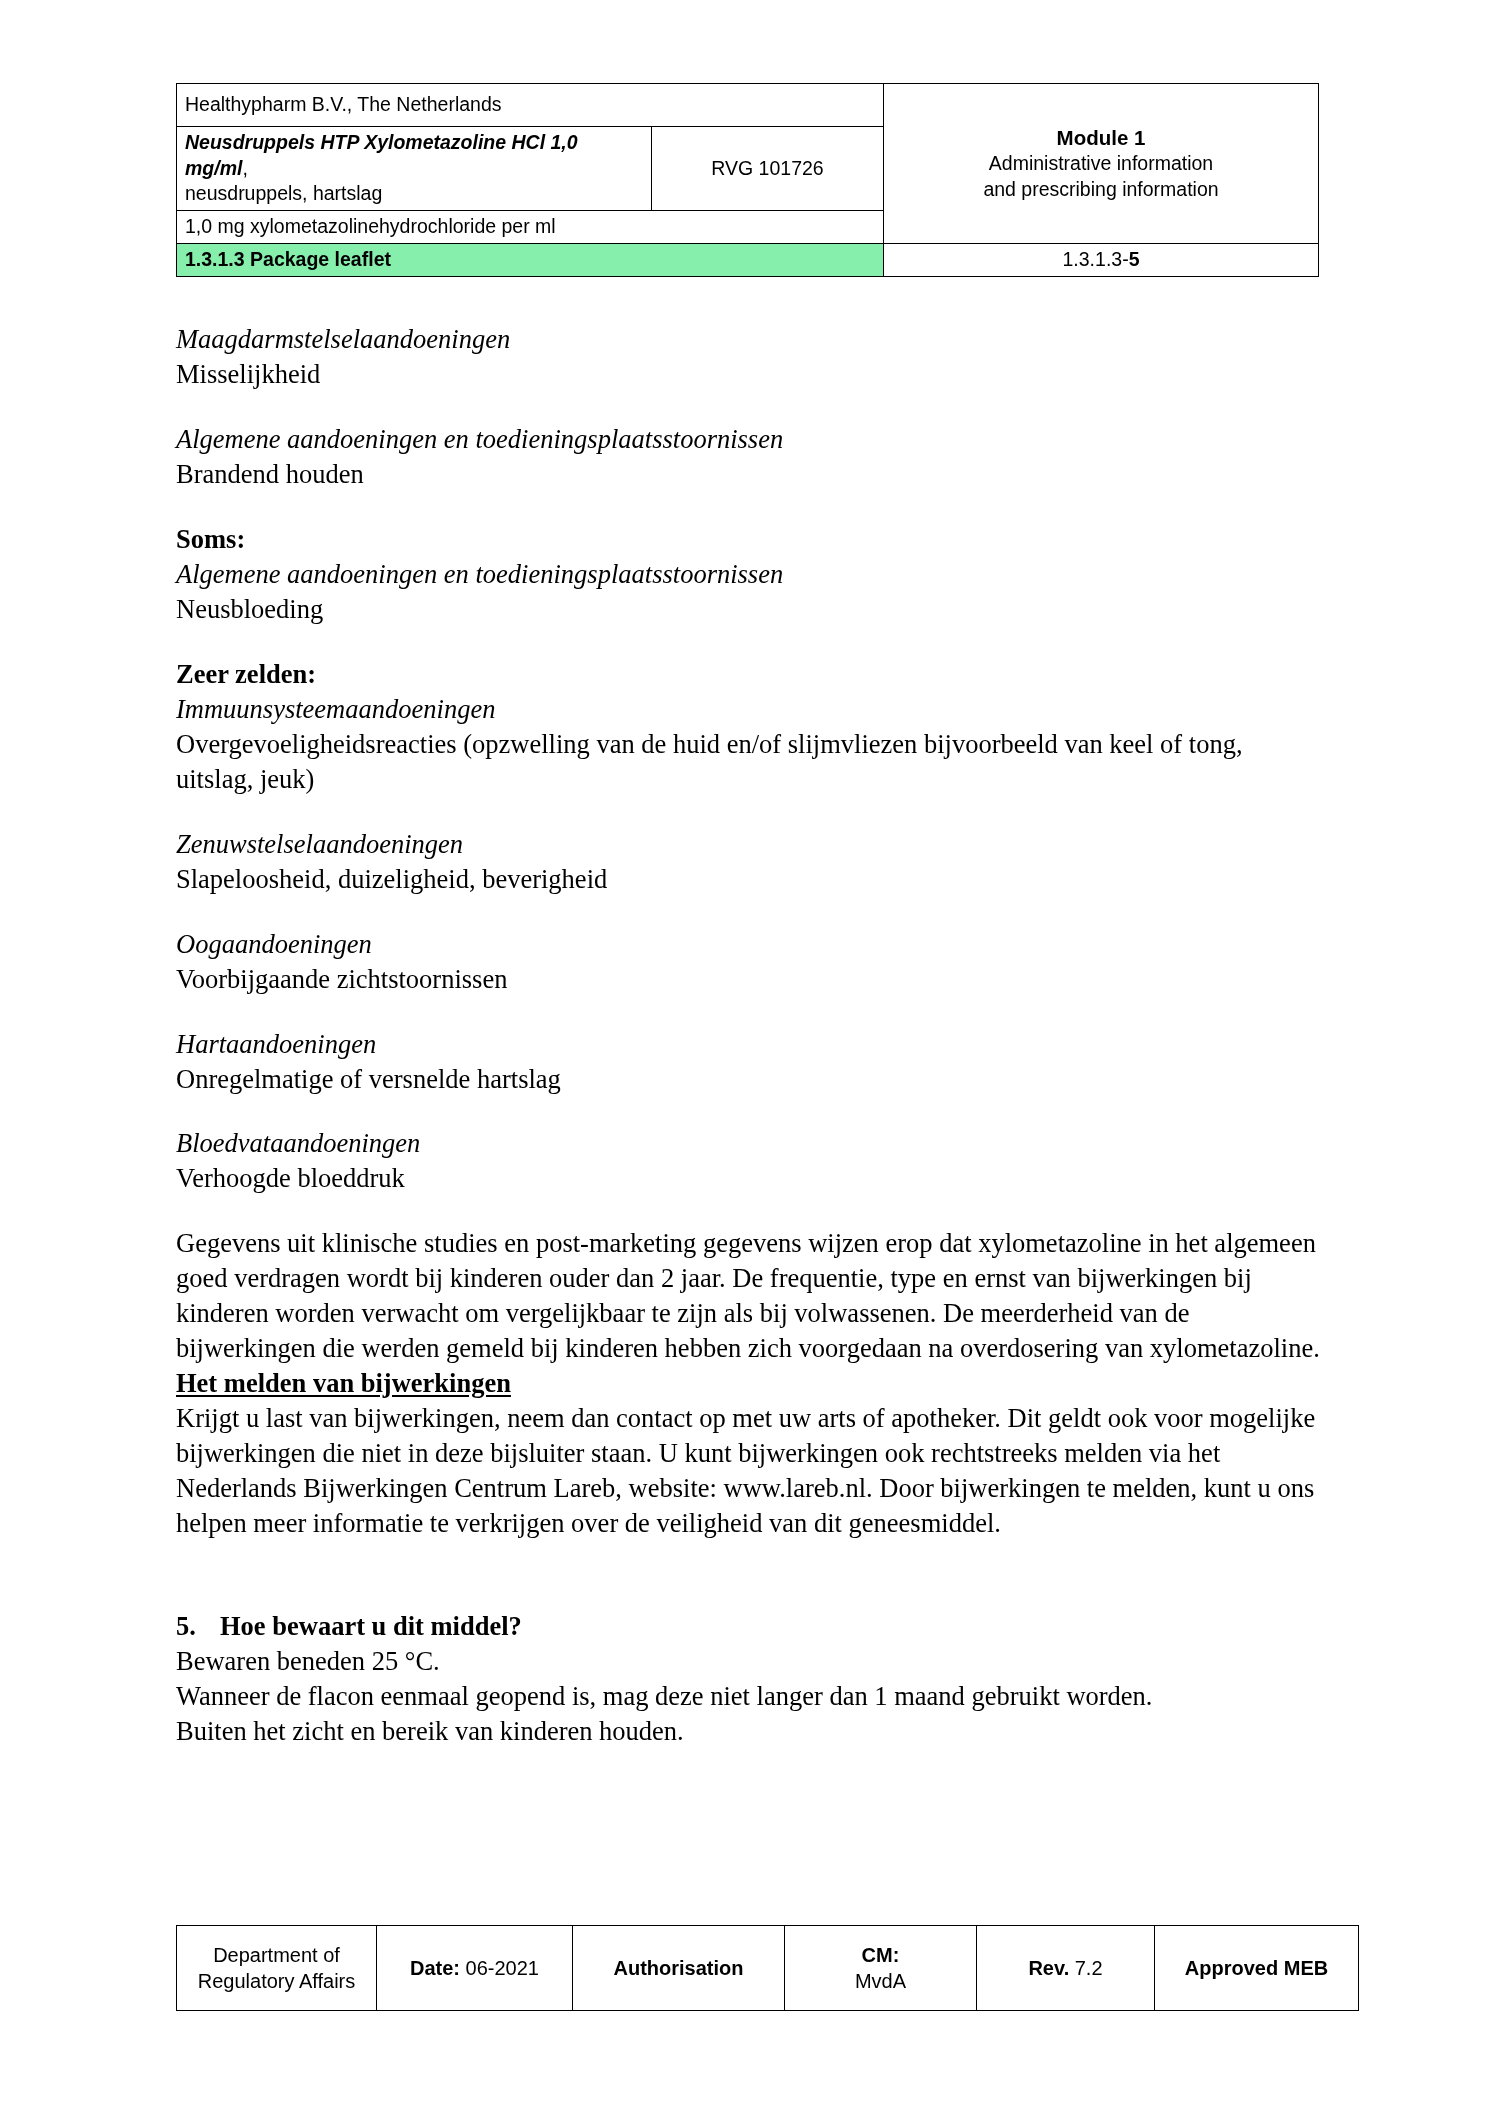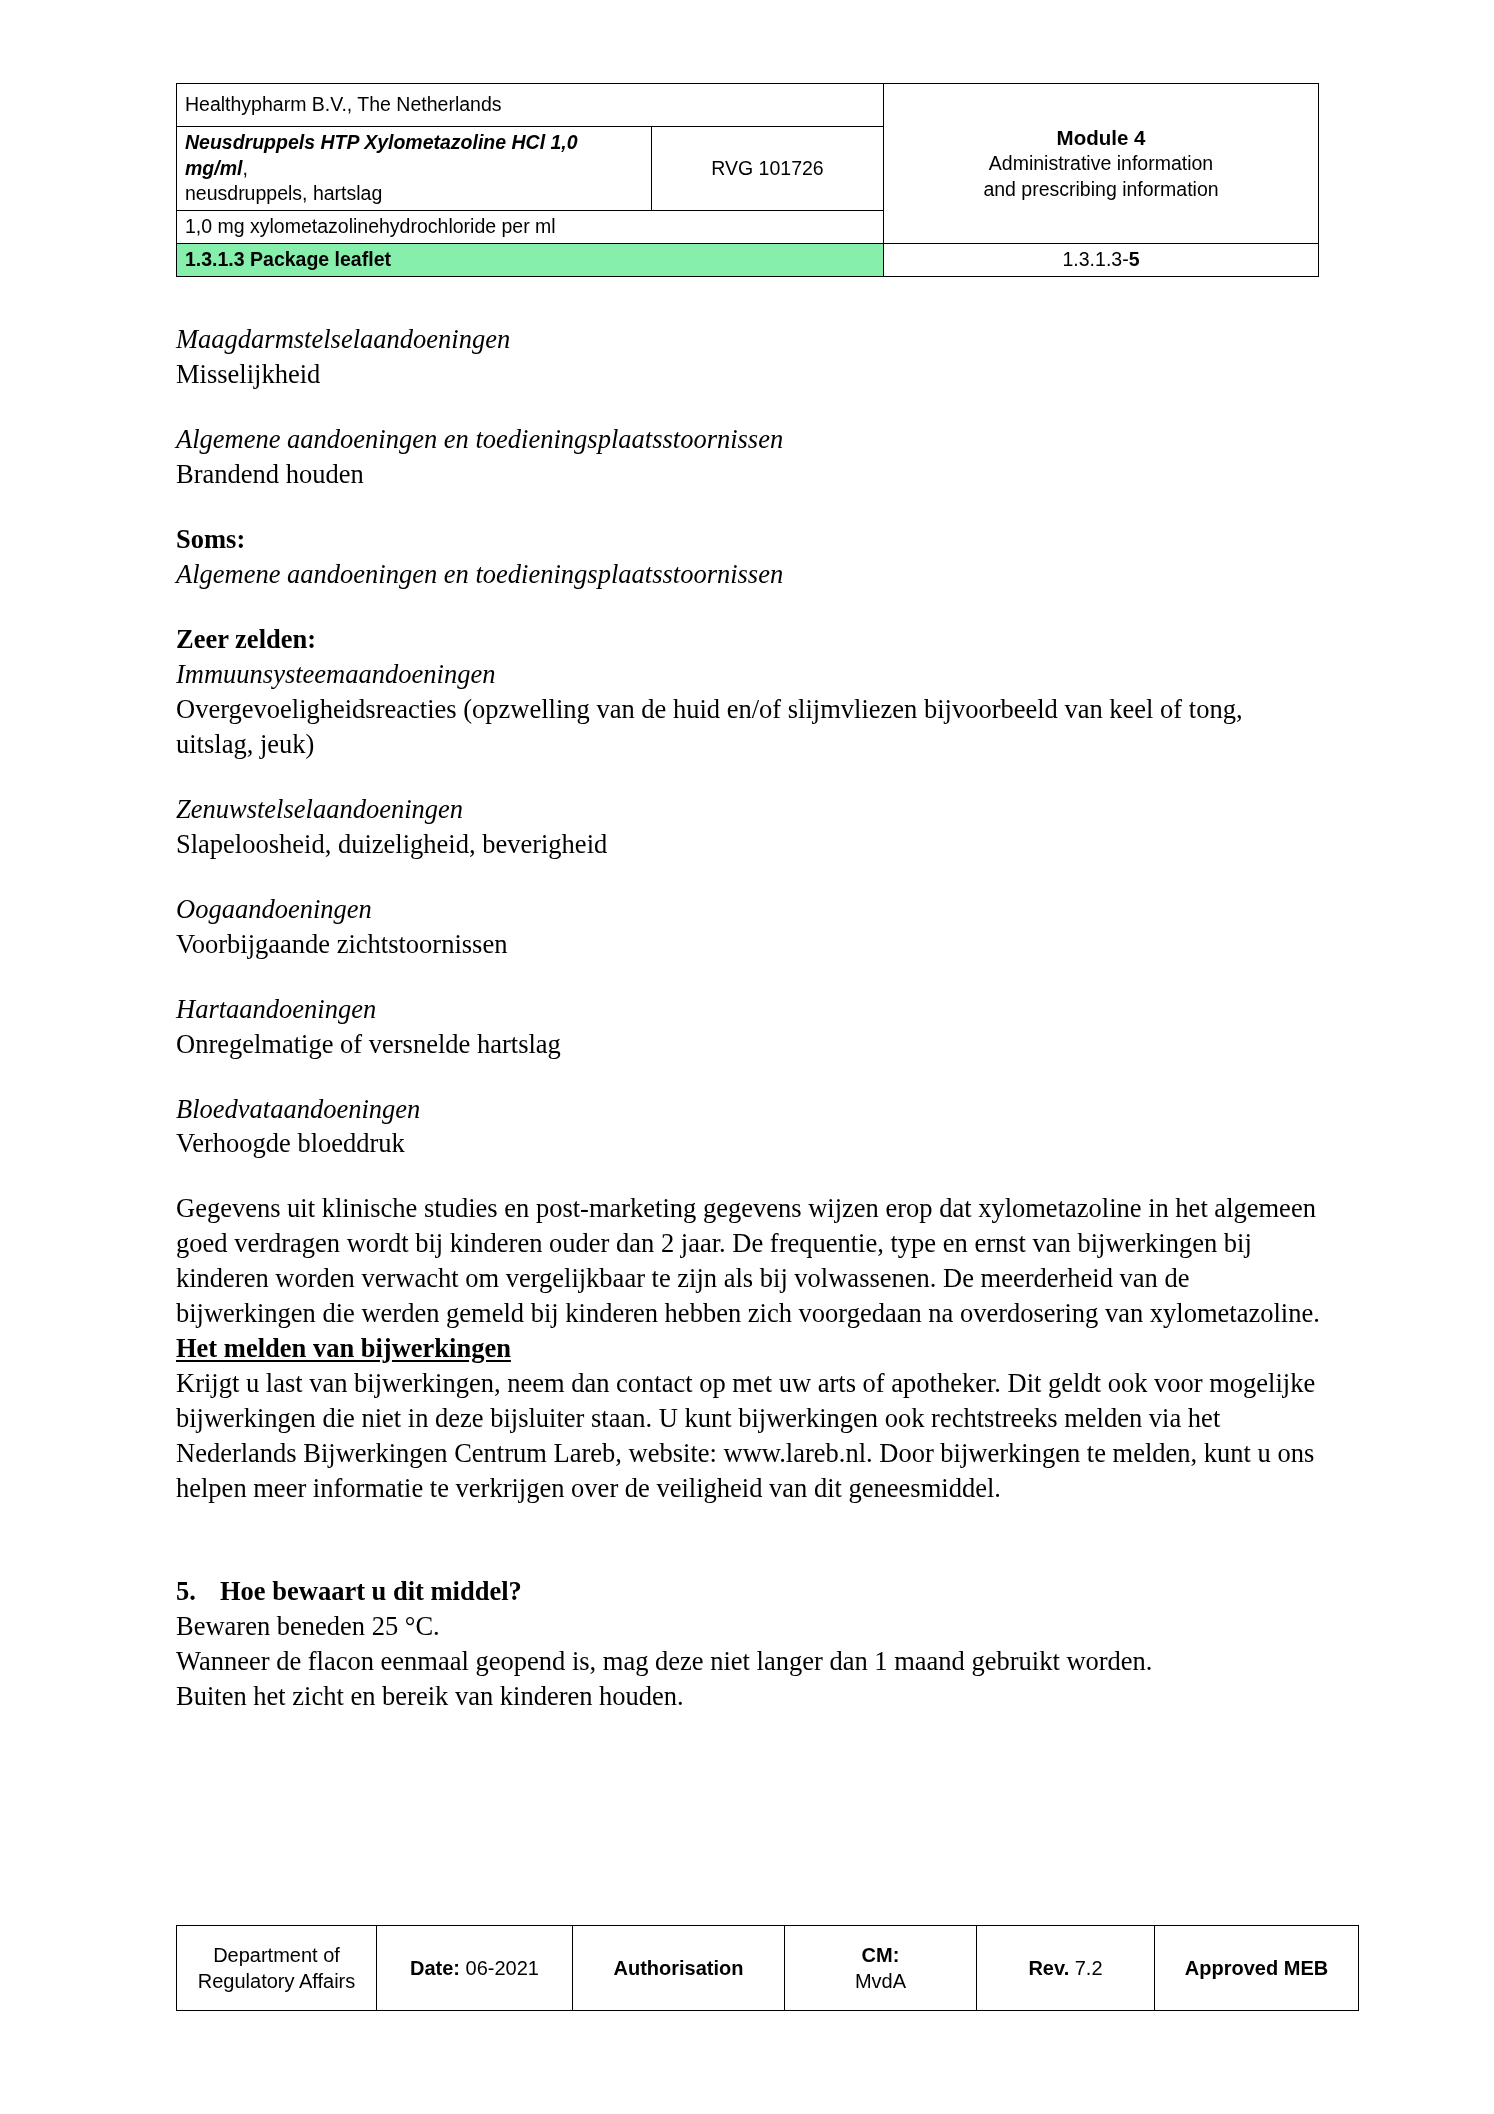--- a/index.html
+++ b/index.html
@@ -149,21 +149,21 @@
   <table class="header-table">
     <colgroup>
       <col style="width:475px">
       <col style="width:232px">
       <col style="width:435px">
     </colgroup>
     <tbody>
       <tr>
         <td class="hdr-left-company" colspan="2">Healthypharm B.V., The Netherlands</td>
         <td class="hdr-module" rowspan="3">
-          <span class="mod-title">Module 4</span>
+          <span class="mod-title">Module 1</span>
           <span>Administrative information</span><br>
           <span>and prescribing information</span>
         </td>
       </tr>
       <tr>
         <td class="hdr-prod">
           <span>Neusdruppels HTP Xylometazoline HCl 1,0 mg/ml</span><span class="thin">,</span>
           <div class="hdr-prod-sub">neusdruppels, hartslag</div>
         </td>
         <td class="hdr-rvg">RVG 101726</td>
@@ -186,20 +186,21 @@
     </div>
 
     <div class="gap-block">
       <p class="it">Algemene aandoeningen en toedieningsplaatsstoornissen</p>
       <p>Brandend houden</p>
     </div>
 
     <div class="gap-block">
       <p class="bd">Soms:</p>
       <p class="it">Algemene aandoeningen en toedieningsplaatsstoornissen</p>
+      <p>Neusbloeding</p>
     </div>
 
     <div>
       <p class="bd">Zeer zelden:</p>
 
       <div class="gap-block">
         <p class="it">Immuunsysteemaandoeningen</p>
         <p>Overgevoeligheidsreacties (opzwelling van de huid en/of slijmvliezen bijvoorbeeld van keel of tong, uitslag, jeuk)</p>
       </div>
 

